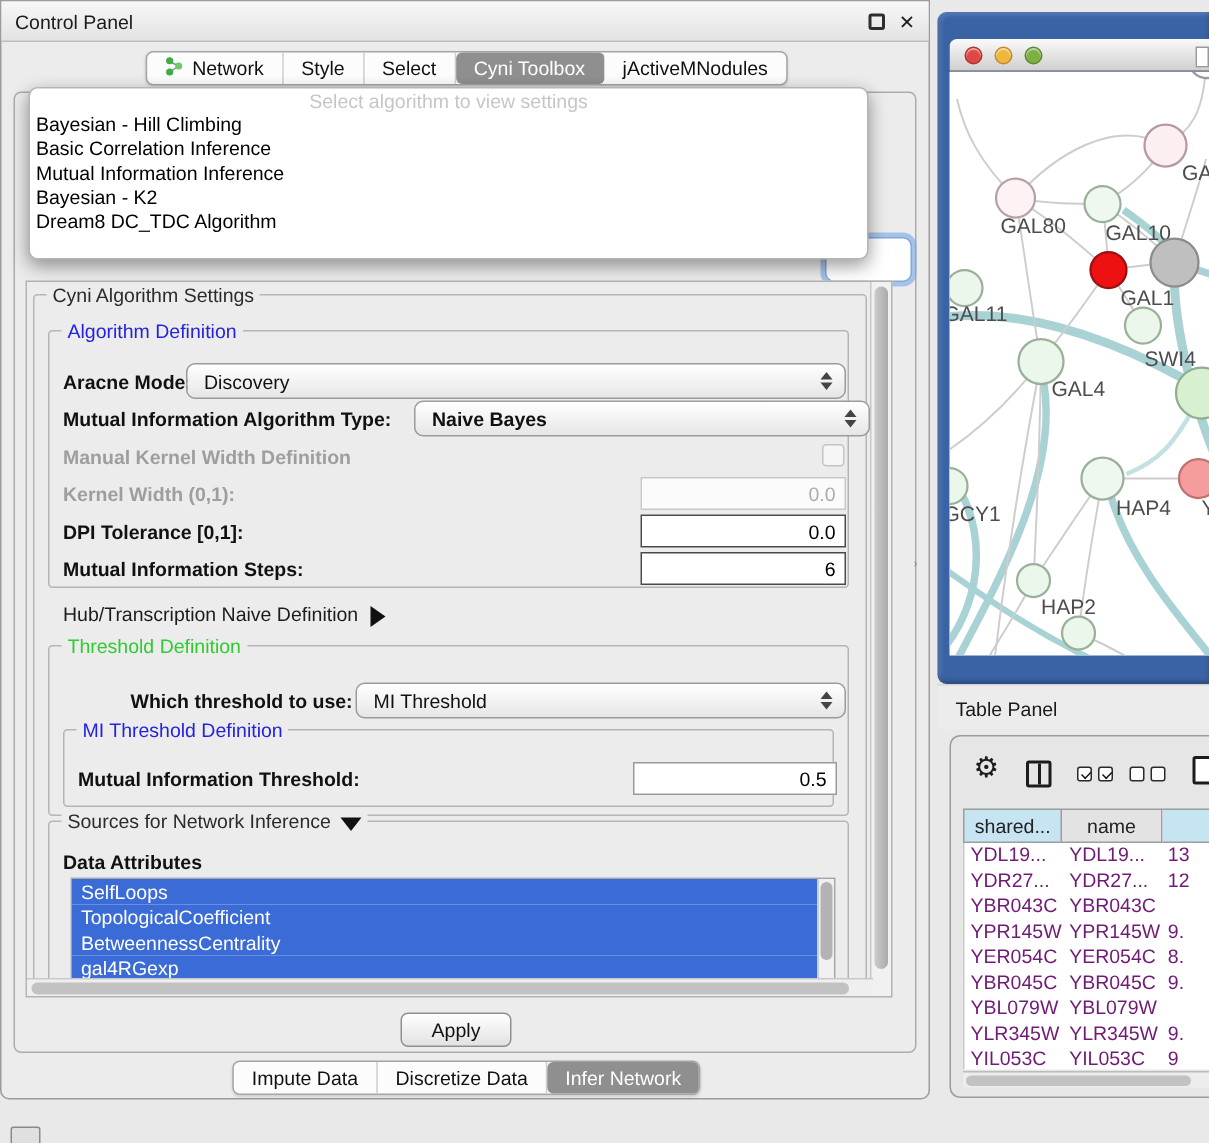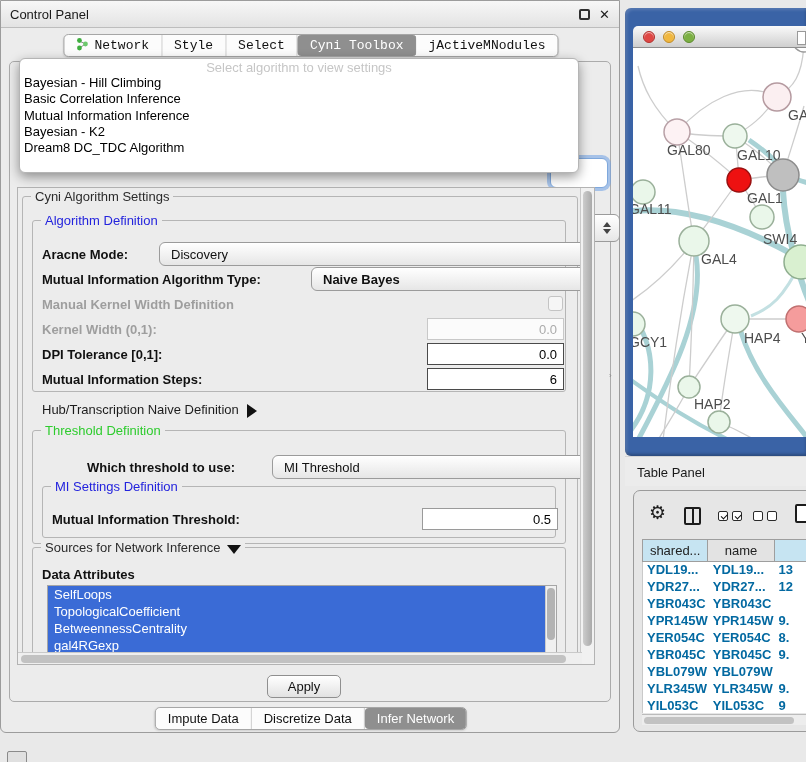--- a/index.html
+++ b/index.html
@@ -12,36 +12,36 @@
             border:1px solid #9c9c9c; border-radius:0 0 6px 6px; }
   #cp-titlebar { position:absolute; left:0; top:0; width:100%; height:27px; display:flex; align-items:center;
                  padding:0 9px; background:linear-gradient(#f7f7f7,#e3e3e3); border-bottom:1px solid #bdbdbd;
                  font-size:13px; color:#1a1a1a;gap:12px; }
   .titlebar-right { margin-left:auto; display:flex; align-items:center; gap:9px; }
   .float-icon { width:11px; height:11px; border:2px solid #2e2e2e; border-radius:2px; }
   .close-x { font-size:13px; font-weight:bold; color:#1c1c1c; line-height:1; }
 
   .tabbar { position:absolute; display:flex; align-items:stretch; background:#fcfcfc;
             border:1px solid #a6a6a6; border-radius:5px; height:23px; box-shadow:0 1px 2px rgba(0,0,0,.12); }
-  #top-tabs { top:33px; left:310px; transform:translateX(-50%);font-family:Liberation Mono, monospace; }
+  #top-tabs { top:33px; left:310px; transform:translateX(-50%); }
   #bottom-tabs { top:706px; left:310px; transform:translateX(-50%); }
   .tab { display:flex; align-items:center; gap:5px; padding:0 12px; font-size:13px; color:#111;
          border-right:1px solid #cfcfcf; white-space:nowrap; }
   .tab:last-child { border-right:none; }
   .tab.selected { background:#8f8f8f; color:#fff; border-radius:4px; border-right-color:#8f8f8f; }
 
   #cp-content { position:absolute; left:8px; top:60px; width:602px; height:641px;
                 border:1px solid #ababab; border-radius:5px; background:#ececec; }
 
   
   .focus-combo { position:absolute; left:540px; top:96px; width:58px; height:30px; background:#fff;
                  border:1px solid #7fa8dc; border-radius:6px; box-shadow:0 0 0 3px rgba(110,160,230,.55); }
   .combo { position:absolute; border:1px solid #9b9b9b; border-radius:6px;
            background:linear-gradient(#ffffff,#e6e6e6); box-shadow:inset 0 1px 0 #fff;
-           display:flex; align-items:center; font-size:13px; color:#111; padding:0 24px 0 11px;margin-left:35px; }
+           display:flex; align-items:center; font-size:13px; color:#111; padding:0 24px 0 11px; }
   .combo .steppers { position:absolute; right:8px; top:50%; transform:translateY(-50%);
                      display:flex; flex-direction:column; gap:2px; }
   .tri-up { width:0; height:0; border-left:4px solid transparent; border-right:4px solid transparent; border-bottom:5px solid #444; }
   .tri-dn { width:0; height:0; border-left:4px solid transparent; border-right:4px solid transparent; border-top:5px solid #444; }
   #bg-combo { left:45px; top:152px; width:530px; height:28px; color:#a3a3a3; }
 
   
   #algo-popup { position:absolute; left:18px; top:57px; width:560px; height:115px; background:#fff;
                 border:1px solid #b5b5b5; border-radius:6px; box-shadow:0 4px 12px rgba(0,0,0,.4);
                 padding-top:1px; overflow:hidden; z-index:30; }
@@ -123,21 +123,21 @@
                        border-left:1.8px solid #111; border-bottom:1.8px solid #111; transform:rotate(-45deg); }
   .page-icon { position:absolute; left:161px; top:13px; width:15px; height:19px; border:2px solid #1c1c1c; border-radius:2px; background:#fff; }
   #data-table { position:absolute; left:8px; top:48px; width:168px; }
   .thead-row { display:flex; height:23px; }
   .th { border:1px solid #9e9e9e; border-left:none; background:#e3e3e3; font-size:13px; color:#222;
         display:flex; align-items:center; justify-content:center; overflow:hidden; white-space:nowrap; }
   .th:first-child { border-left:1px solid #9e9e9e; }
   .th.hl { background:#c6e4f2; }
   .tbody { background:#fff; height:151px; overflow:hidden; border-left:1px solid #c9c9c9; }
   .trow { display:flex; height:17px; }
-  .tcell { font-size:13px; color:#0369a1; padding:0 2px 0 4px; overflow:hidden; white-space:nowrap;font-weight:bold; }
+  .tcell { font-size:13px; color:#701a75; padding:0 2px 0 4px; overflow:hidden; white-space:nowrap; }
   .c1,.c2 { width:75px; } .c3 { width:40px; }
   #table-hscroll { position:absolute; left:8px; top:223px; width:168px; height:11px; background:#ededed; border-top:1px solid #bbb; }
   #table-hscroll .thumb { position:absolute; left:2px; top:2px; width:150px; height:7px; border-radius:4px; background:#c2c2c2; }
 
   #divider-handle { position:absolute; left:609px; top:371px; width:5px; height:9px; color:#8a8a8a; font-size:8px; line-height:9px; }
 </style>
 </head>
 <body>
 
 <div id="app">
@@ -246,21 +246,21 @@
       </div>
       <span class="flabel" style="left:69px; top:272px;">Which threshold to use:</span>
       <div class="combo" style="left:219px; top:267px; width:327px; height:24px;">
         <span>MI Threshold</span>
         <span class="steppers">
             <span class="tri-up"></span>
             <span class="tri-dn"></span>
           </span>
       </div>
       <div class="group" style="left:24px; top:298px; width:514px; height:52px;">
-        <span class="group-label lbl-blue">MI Settings Definition</span>
+        <span class="group-label lbl-blue">MI Threshold Definition</span>
       </div>
       <span class="flabel" style="left:34px; top:324px;">Mutual Information Threshold:</span>
       <div class="tfield" style="left:404px; top:320px; width:136px; height:22px; border-color:#9a9a9a;">
         <span>0.5</span>
       </div>
 
       <div class="group" style="left:14px; top:359px; width:534px; height:120px;">
         <span class="group-label lbl-dark">
           <span>Sources for Network Inference</span><span class="arrow-down"></span>
         </span>

